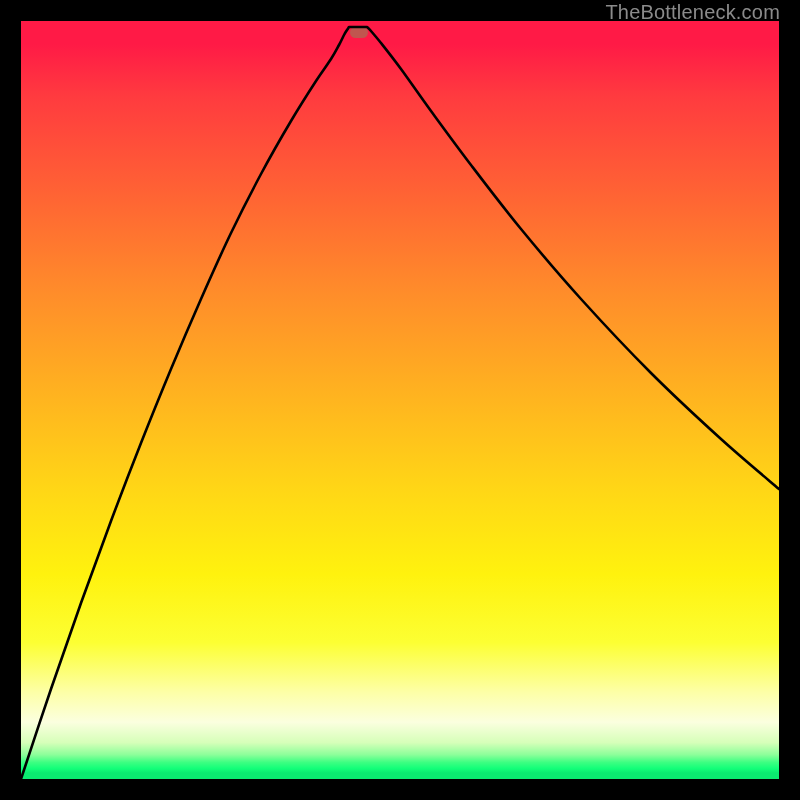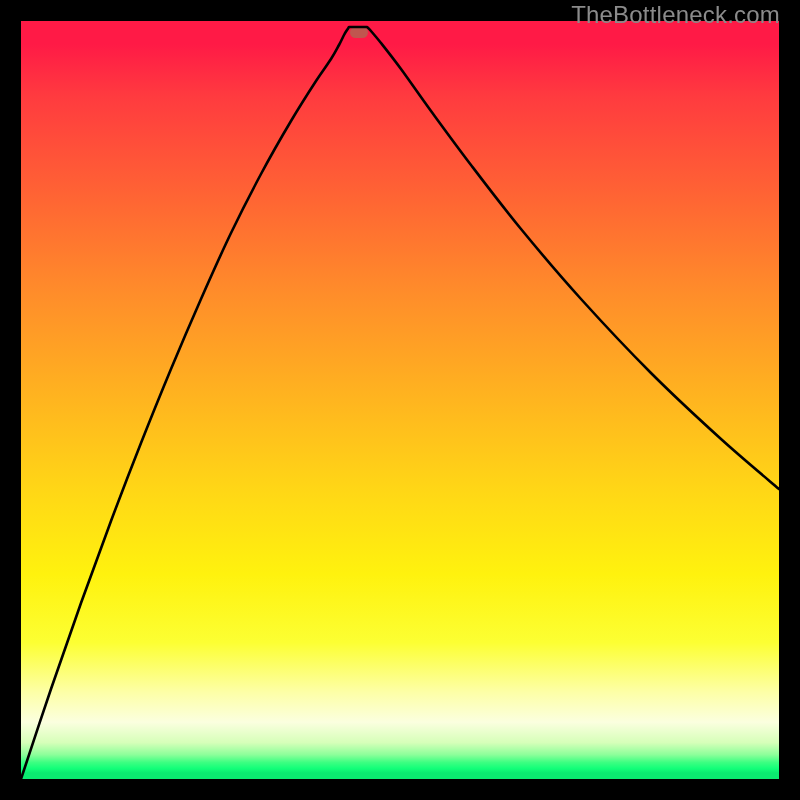--- a/index.html
+++ b/index.html
@@ -56,21 +56,21 @@
   .marker {
     position: absolute;
     background: #c0564f;
     border-radius: 6px;
   }
   .watermark {
     position: absolute;
     top: 1px;
     right: 20px;
     font-family: Arial, Helvetica, sans-serif;
-    font-size: 24px;
+    font-size: 20px;
     color: #8b8b8b;
     letter-spacing: 0.2px;
   }
   svg.curve {
     position: absolute;
     left: 0;
     top: 0;
     width: 758px;
     height: 758px;
   }

